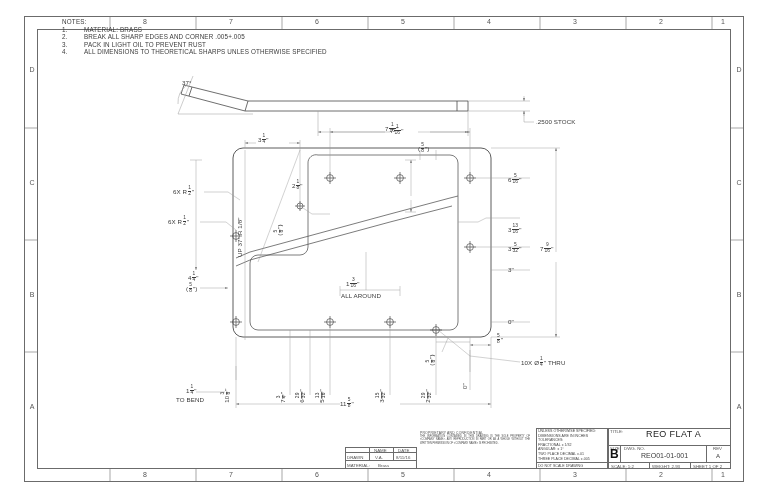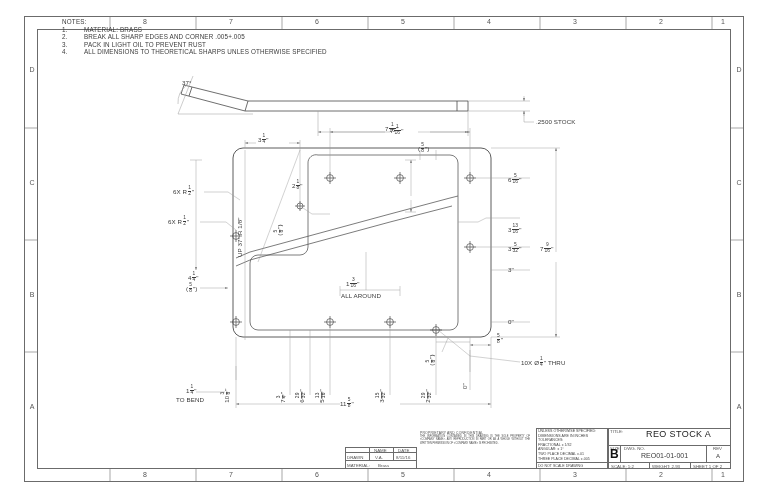--- a/index.html
+++ b/index.html
@@ -445,21 +445,21 @@
 
   <div class="tb" style="left:608px;top:428px;width:123px;height:41px;"></div>
   <div class="tb" style="left:608px;top:445px;width:123px;height:0;border:none;border-top:.8px solid #6b6b6b;"></div>
   <div class="tb" style="left:608px;top:462px;width:123px;height:0;border:none;border-top:.8px solid #6b6b6b;"></div>
   <div class="tb" style="left:620px;top:445px;width:0;height:17px;border:none;border-left:.8px solid #6b6b6b;"></div>
   <div class="tb" style="left:706px;top:445px;width:0;height:17px;border:none;border-left:.8px solid #6b6b6b;"></div>
   <div class="tb" style="left:649px;top:462px;width:0;height:7px;border:none;border-left:.8px solid #6b6b6b;"></div>
   <div class="tb" style="left:690px;top:462px;width:0;height:7px;border:none;border-left:.8px solid #6b6b6b;"></div>
 
   <div class="tbtext lbl" style="left:610px;top:429px;">TITLE:</div>
-  <div class="tbtext ttl" style="left:646px;top:431px;">REO STOCK A</div>
+  <div class="tbtext ttl" style="left:646px;top:431px;">REO FLAT A</div>
 
   <div class="tbtext lbl" style="left:610px;top:446px;">SIZE</div>
   <div class="tbtext b" style="left:610px;top:451px;">B</div>
 
   <div class="tbtext lbl" style="left:624px;top:446px;">DWG.  NO.</div>
   <div class="tbtext" style="left:641px;top:453px;font-size:7px;">REO01-01-001</div>
 
   <div class="tbtext lbl" style="left:713px;top:446px;">REV</div>
   <div class="tbtext" style="left:716px;top:453px;font-size:6px;">A</div>
 

